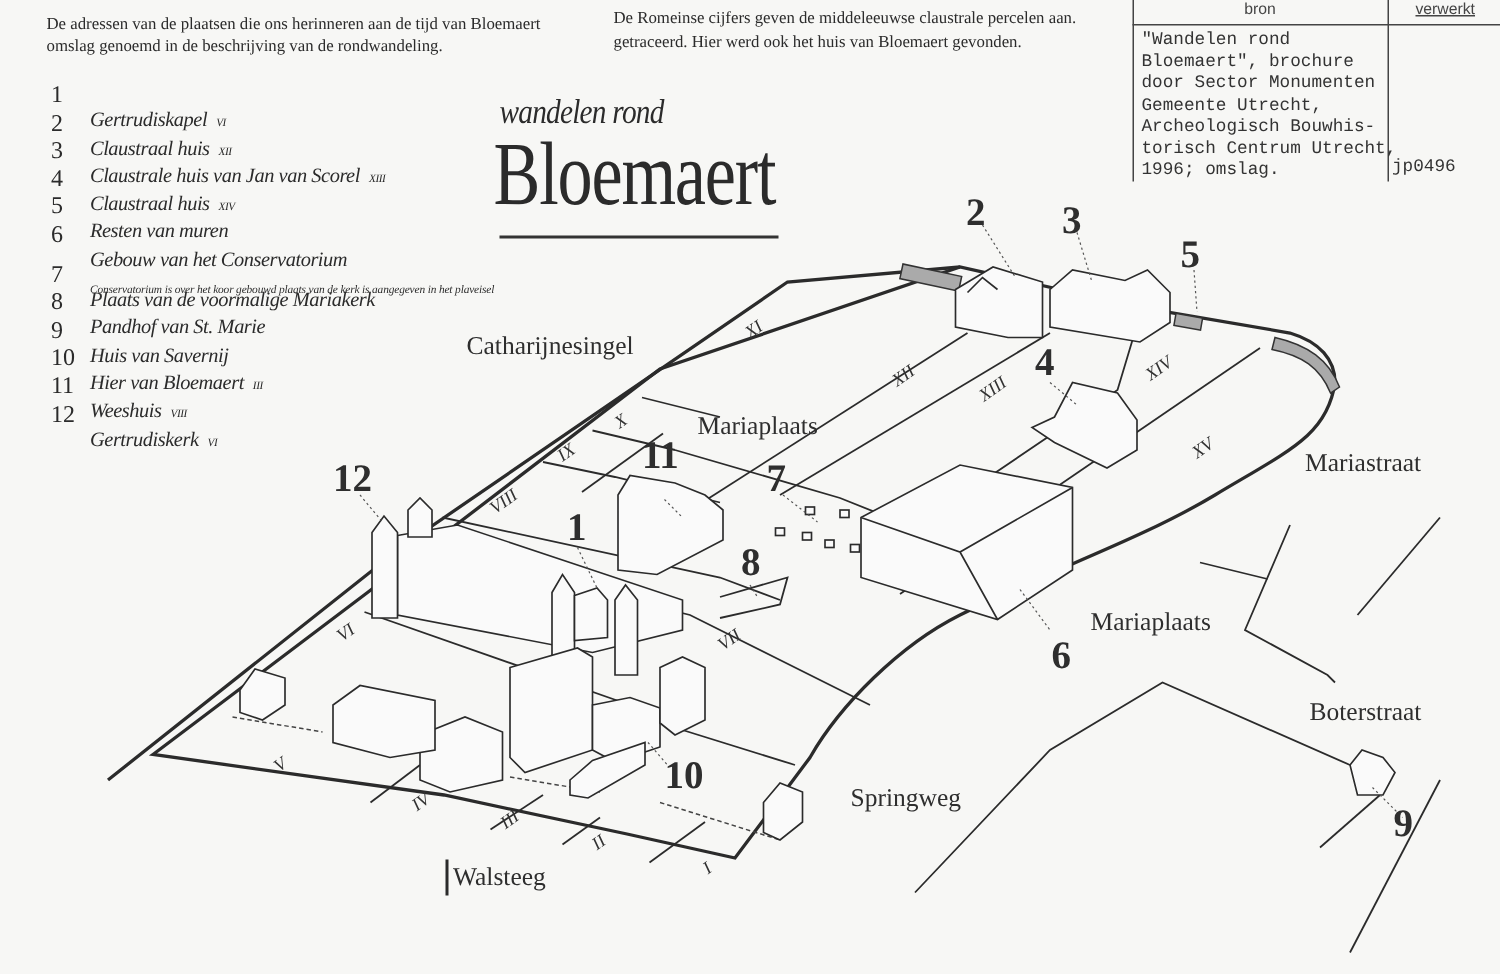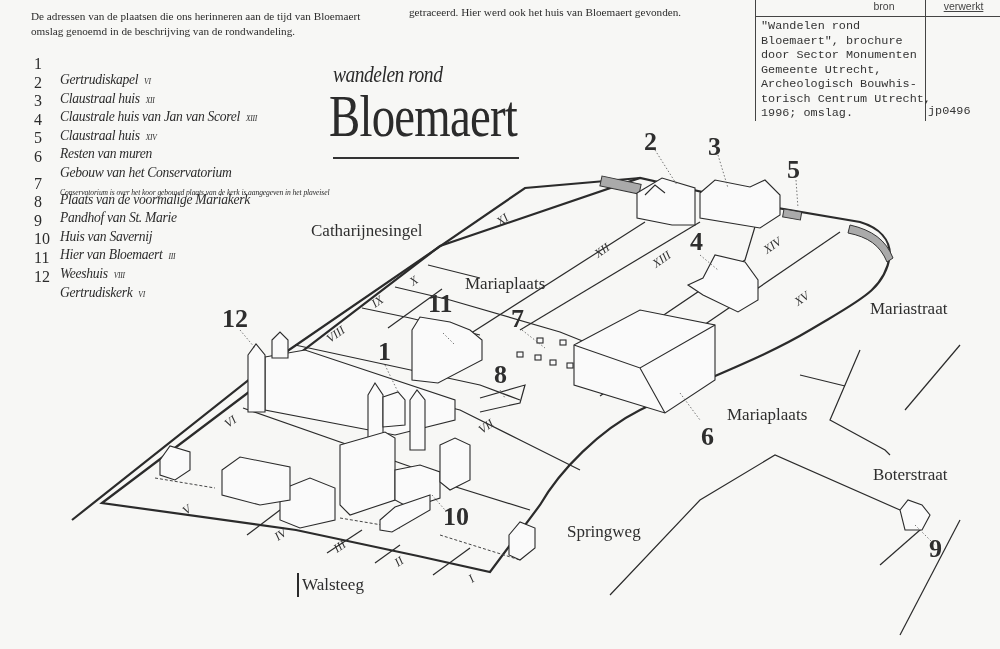--- a/index.html
+++ b/index.html
@@ -1,21 +1,21 @@
 <!DOCTYPE html>
 <html><head>
 <meta charset="utf-8">
 <style>
   html, body { margin: 0; padding: 0; background: #f7f7f5; }
   body { width: 1000px; height: 649px; position: relative; overflow: hidden; font-family: "Liberation Serif", serif; color: #2b2b2b; }
   .intro-left { position: absolute; left: 31px; top: 9px; width: 370px; font-size: 11.2px; line-height: 15px; }
   .intro-right { position: absolute; left: 409px; top: 4px; width: 340px; font-size: 11.2px; line-height: 16px; }
   .source-box { position: absolute; left: 755px; top: 0; width: 245px; height: 121px; font-family: "Liberation Mono", monospace; }
   .source-box .hdr { position: absolute; top: 0; height: 16px; font-family: "Liberation Sans", sans-serif; font-size: 10.5px; color: #444; text-align: center; }
-  .source-box .hdr.bron { left: 0; width: 170px; margin-left: 44px; }
+  .source-box .hdr.bron { left: 0; width: 170px; }
   .source-box .hdr.verwerkt { left: 172px; width: 73px; text-decoration: underline; }
   .source-box .hline { position: absolute; left: 0; top: 16px; width: 245px; height: 1px; background: #444; }
   .source-box .vline1 { position: absolute; left: 0; top: 0; width: 1px; height: 121px; background: #444; }
   .source-box .vline2 { position: absolute; left: 170px; top: 0; width: 1px; height: 121px; background: #444; }
   .source-box .src-text { position: absolute; left: 6px; top: 19px; width: 175px; font-size: 11.8px; line-height: 14.5px; white-space: pre; color: #333; }
   .source-box .code { position: absolute; left: 173px; top: 104px; font-size: 11.8px; color: #333; }
   .legend { position: absolute; left: 34px; top: 55px; }
   .legend-item { position: relative; height: 18.6px; white-space: nowrap; }
   .legend-item .num { position: absolute; left: 0; width: 24px; font-size: 16px; text-align: left; font-family: "Liberation Serif", serif; }
   .legend-item .label { position: absolute; left: 26px; top: 17px; font-size: 13.6px; font-style: italic; letter-spacing: -0.3px; }
@@ -31,20 +31,21 @@
 </style>
 </head>
 <body>
 
 <div class="intro-left">
   <div>De adressen van de plaatsen die ons herinneren aan de tijd van Bloemaert</div>
   <div>omslag genoemd in de beschrijving van de rondwandeling.</div>
 </div>
 
 <div class="intro-right">
+  <div>De Romeinse cijfers geven de middeleeuwse claustrale percelen aan.</div>
   <div>getraceerd. Hier werd ook het huis van Bloemaert gevonden.</div>
 </div>
 
 <div class="source-box">
   <div class="vline1"></div>
   <div class="vline2"></div>
   <div class="hline"></div>
   <div class="hdr bron">bron</div>
   <div class="hdr verwerkt">verwerkt</div>
   <div class="src-text">"Wandelen rond

